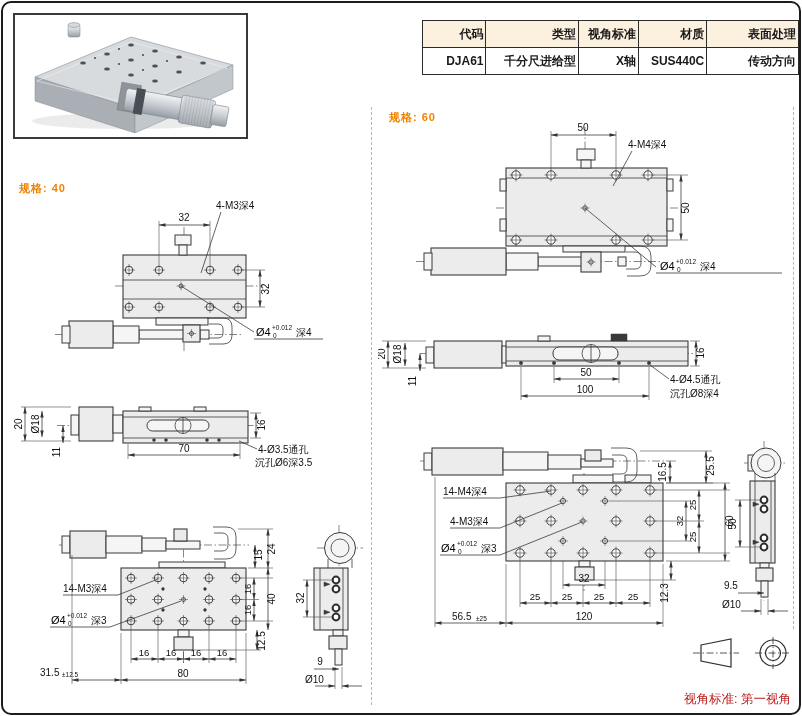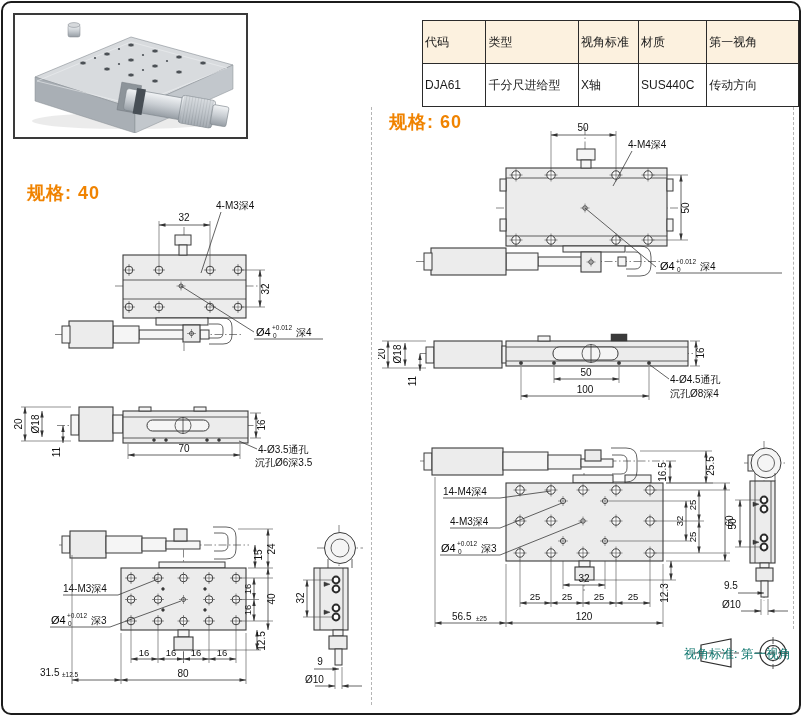--- a/index.html
+++ b/index.html
@@ -1,33 +1,33 @@
 <!DOCTYPE html>
 <html><head>
 <meta charset="utf-8">
 <style>
   html,body{margin:0;padding:0;background:#fff;}
   body{width:802px;height:716px;position:relative;font-family:"Liberation Sans","DejaVu Sans",sans-serif;}
   .page{position:absolute;left:1px;top:1px;width:796px;height:710px;border:2.5px solid #1c1c1c;border-radius:10px;background:#fff;}
   .photo-box{position:absolute;left:10px;top:10px;width:231px;height:122px;border:2px solid #3a3a3a;background:#fff;overflow:hidden;}
   table.spec{position:absolute;left:419px;top:17px;border-collapse:collapse;table-layout:fixed;}
-  table.spec th,table.spec td{border:1px solid #2b2b2b;font-size:12px;text-align:left;height:18px;padding:12px 2px;color:#1a1a1a;font-weight:normal;}
+  table.spec th,table.spec td{border:1px solid #2b2b2b;font-size:12px;text-align:right;height:18px;padding:4px 2px;color:#1a1a1a;font-weight:bold;}
   table.spec th{background:#fcf1df;}
   table.spec td{background:#fff;}
   td.code{color:#f08300;font-weight:bold;}
-  .sec-label{position:absolute;color:#f08300;font-size:18px;font-weight:bold;letter-spacing:1px;text-align:center;}
-  #lbl40{left:24px;top:178px;}
+  .sec-label{position:absolute;color:#f08300;font-size:11px;font-weight:bold;letter-spacing:1px;text-align:center;}
+  #lbl40{left:16px;top:178px;}
   #lbl60{left:386px;top:107px;}
   .divider{position:absolute;border-left:1px dashed #b5b5b5;width:0;}
   #div1{left:368px;top:104px;height:598px;}
   #div2{left:790px;top:104px;height:522px;}
   #svg40{position:absolute;left:8px;top:190px;}
   #svg60{position:absolute;left:375px;top:118px;}
   .footer-sym{position:absolute;left:688px;top:634px;}
-  .footer-text{position:absolute;left:681px;top:643px;font-size:12.5px;color:#0f766e;white-space:nowrap;}
+  .footer-text{position:absolute;left:681px;top:688px;font-size:12.5px;color:#b91c1c;white-space:nowrap;}
   
   .ol{fill:#ececec;stroke:#3b3b3b;stroke-width:1.1;}
   .ol2{fill:#f5f5f5;stroke:#3b3b3b;stroke-width:1;}
   .dkt{fill:#3a3a3a;stroke:#3a3a3a;stroke-width:0.5;}
   .ln{stroke:#3b3b3b;stroke-width:0.8;fill:none;}
   .ext{stroke:#4a4a4a;stroke-width:0.6;fill:none;}
   .dim{stroke:#3c3c3c;stroke-width:0.8;fill:none;}
   .cl{stroke:#555;stroke-width:0.7;fill:none;stroke-dasharray:8 2.5 1.5 2.5;}
   .t{font-family:"Liberation Sans","DejaVu Sans",sans-serif;font-size:10px;fill:#111;}
   .t9{font-size:9.5px;}
@@ -95,21 +95,21 @@
     </svg>
   </div>
 
   <table class="spec">
     <thead>
       <tr>
         <th style="width:60px">代码</th>
         <th style="width:93px">类型</th>
         <th style="width:58px">视角标准</th>
         <th style="width:64px">材质</th>
-        <th style="width:92px">第一视角</th>
+        <th style="width:92px">表面处理</th>
       </tr>
     </thead>
     <tbody>
       <tr>
         <td class="code">DJA61</td>
         <td>千分尺进给型</td>
         <td>X轴</td>
         <td>SUS440C</td>
         <td>传动方向</td>
       </tr>

